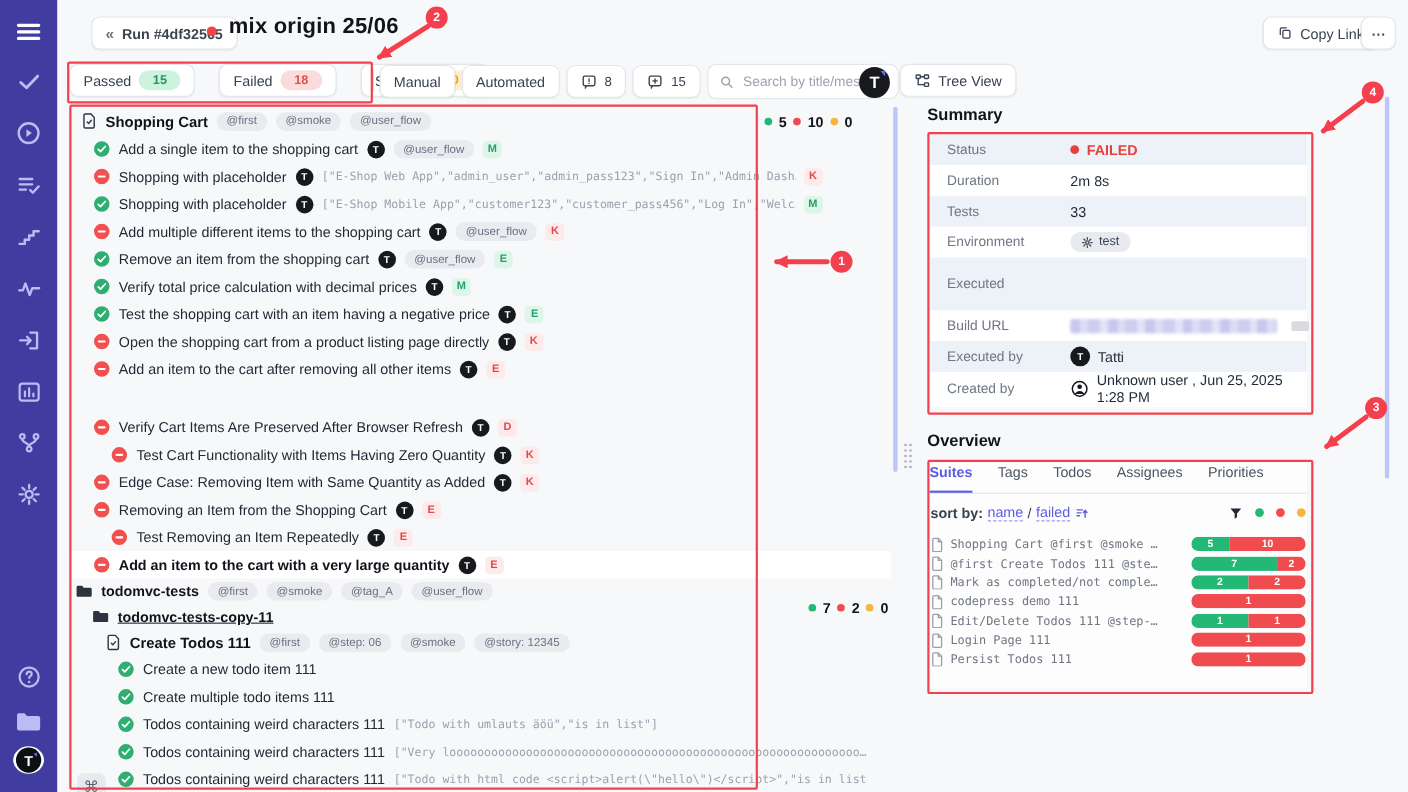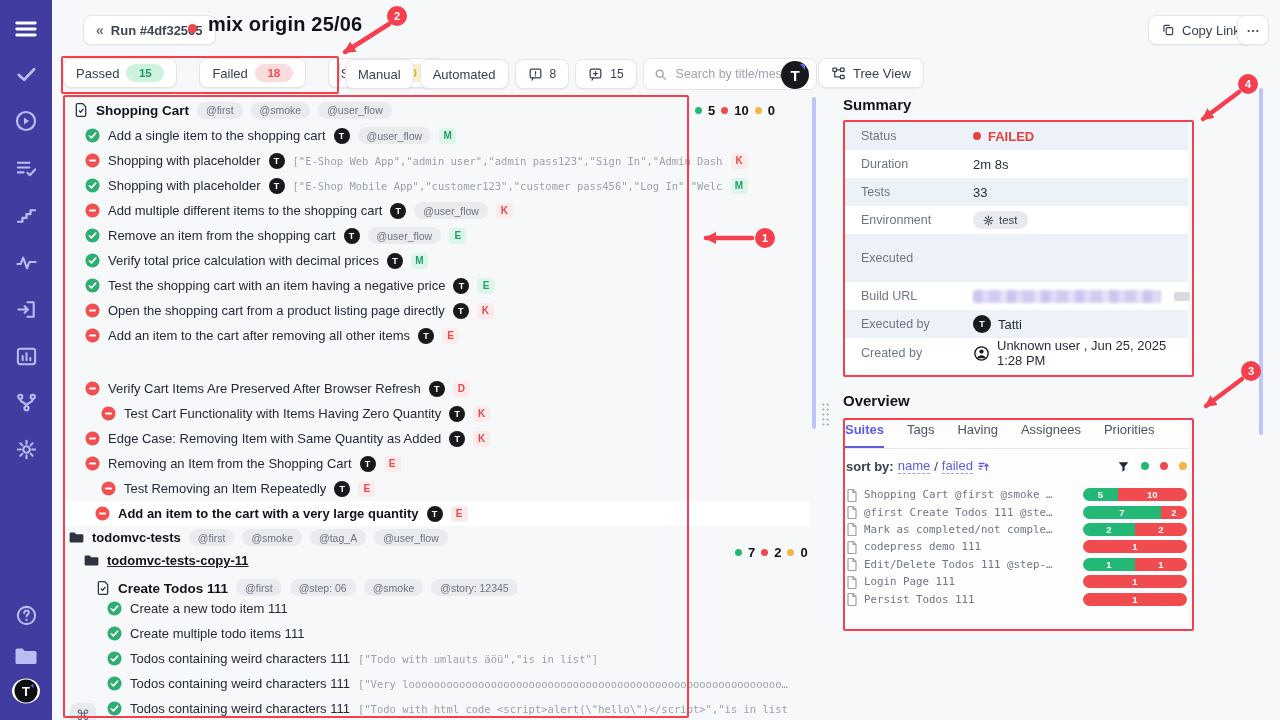--- a/index.html
+++ b/index.html
@@ -446,21 +446,21 @@
       <span class="ic">
         <svg width="15" height="15" viewBox="0 0 16 16">
           <circle cx="8" cy="8" r="7.5" fill="#f25050"></circle>
           <rect x="4.2" y="7" width="7.6" height="2" rx="1" fill="#fff"></rect>
         </svg>
       </span>
       <span class="test-title">Test Removing an Item Repeatedly</span>
       <span class="t-circle t-mini">T</span>
       <span class="lbadge red">E</span>
     </div>
-    <div class="row highlight" style="height: 25px; padding-left: 32px;">
+    <div class="row highlight" style="height: 25px; padding-left: 22px;">
       <span class="ic">
         <svg width="15" height="15" viewBox="0 0 16 16">
           <circle cx="8" cy="8" r="7.5" fill="#f25050"></circle>
           <rect x="4.2" y="7" width="7.6" height="2" rx="1" fill="#fff"></rect>
         </svg>
       </span>
       <span class="test-title">Add an item to the cart with a very large quantity</span>
       <span class="t-circle t-mini">T</span>
       <span class="lbadge red">E</span>
     </div>
@@ -477,21 +477,21 @@
       <span class="tag">@user_flow</span>
     </div>
     <div class="row" style="height: 23px; padding-left: 21px; text-decoration: underline;">
       <span class="ic">
         <svg width="15" height="13" viewBox="0 0 24 20">
           <path d="M1 4c0-1.1.9-2 2-2h6l2.4 2.8H21c1.1 0 2 .9 2 2V16c0 1.1-.9 2-2 2H3c-1.1 0-2-.9-2-2V4z" fill="#2d3440"></path>
         </svg>
       </span>
       <span class="folder-title">todomvc-tests-copy-11</span>
     </div>
-    <div class="row" style="height: 24px; padding-left: 33px; align-items: flex-end;">
+    <div class="row" style="height: 24px; padding-left: 33px;">
       <span class="ic">
         <svg width="14" height="16" viewBox="0 0 24 26" fill="none" stroke="#2d3440" stroke-width="2.2">
           <path d="M6 2h9l5 5.5V22a2 2 0 0 1-2 2H6a2 2 0 0 1-2-2V4a2 2 0 0 1 2-2z"></path>
           <path d="M9 14.5l2.3 2.3 4.2-5" stroke-linecap="round" stroke-linejoin="round"></path>
         </svg>
       </span>
       <span class="suite-title">Create Todos 111</span>
       <span class="tag">@first</span>
       <span class="tag">@step: 06</span>
       <span class="tag">@smoke</span>
@@ -636,21 +636,21 @@
         <span>Unknown user , Jun 25, 2025 1:28 PM</span>
       </span>
     </div>
   </div>
 
 <div class="panel-heading" style="left:843px;top:392px">Overview</div>
 <div class="ov-bg"></div>
 <div class="ov-tabs" id="ov-tabs">
     <span class="ov-tab active">Suites</span>
     <span class="ov-tab">Tags</span>
-    <span class="ov-tab">Having</span>
+    <span class="ov-tab">Todos</span>
     <span class="ov-tab">Assignees</span>
     <span class="ov-tab">Priorities</span>
   </div>
 <div class="sort-row" id="sort-row">
   <span style="font-weight:600">sort by:</span>
   <span id="sort-links" style="display:flex;gap:4px;align-items:center">
       <span class="sort-link">name</span>
       <span> / </span>
       <span class="sort-link">failed</span>
       <span class="ic">

